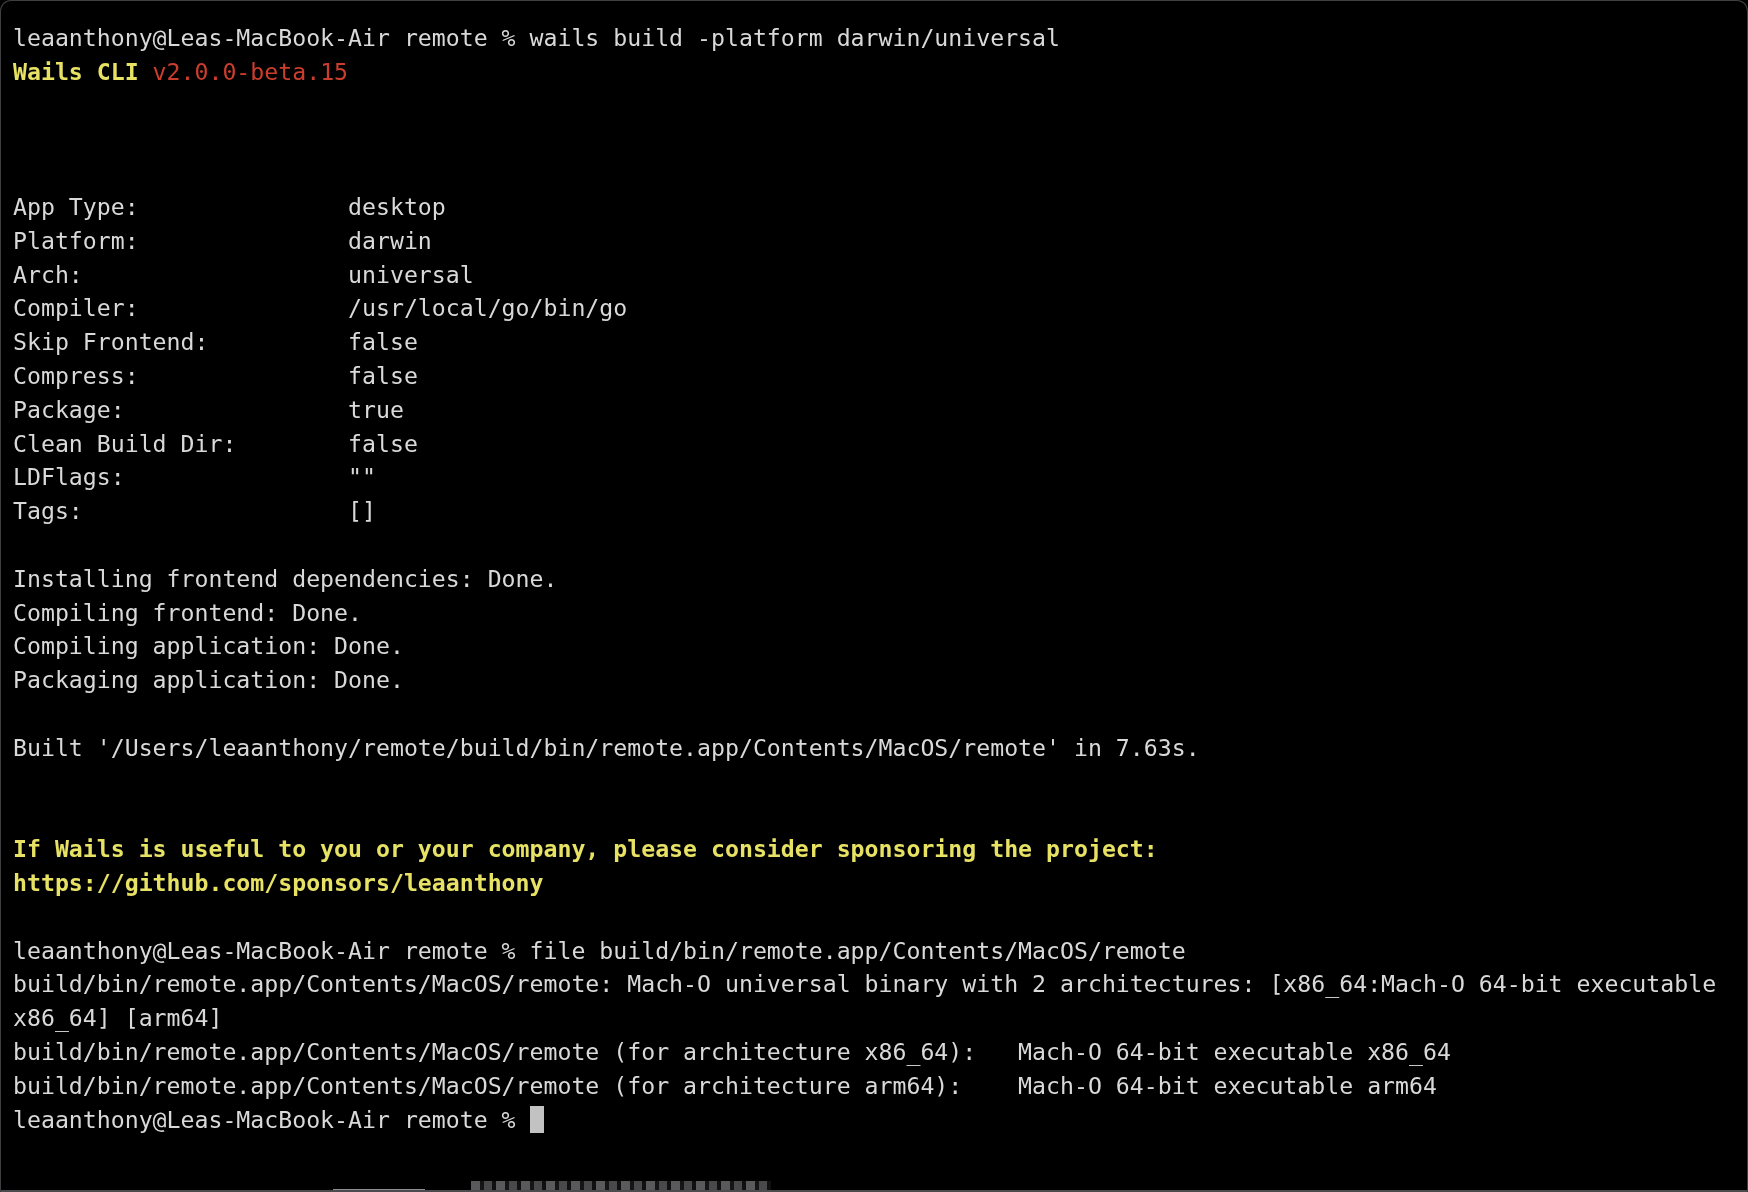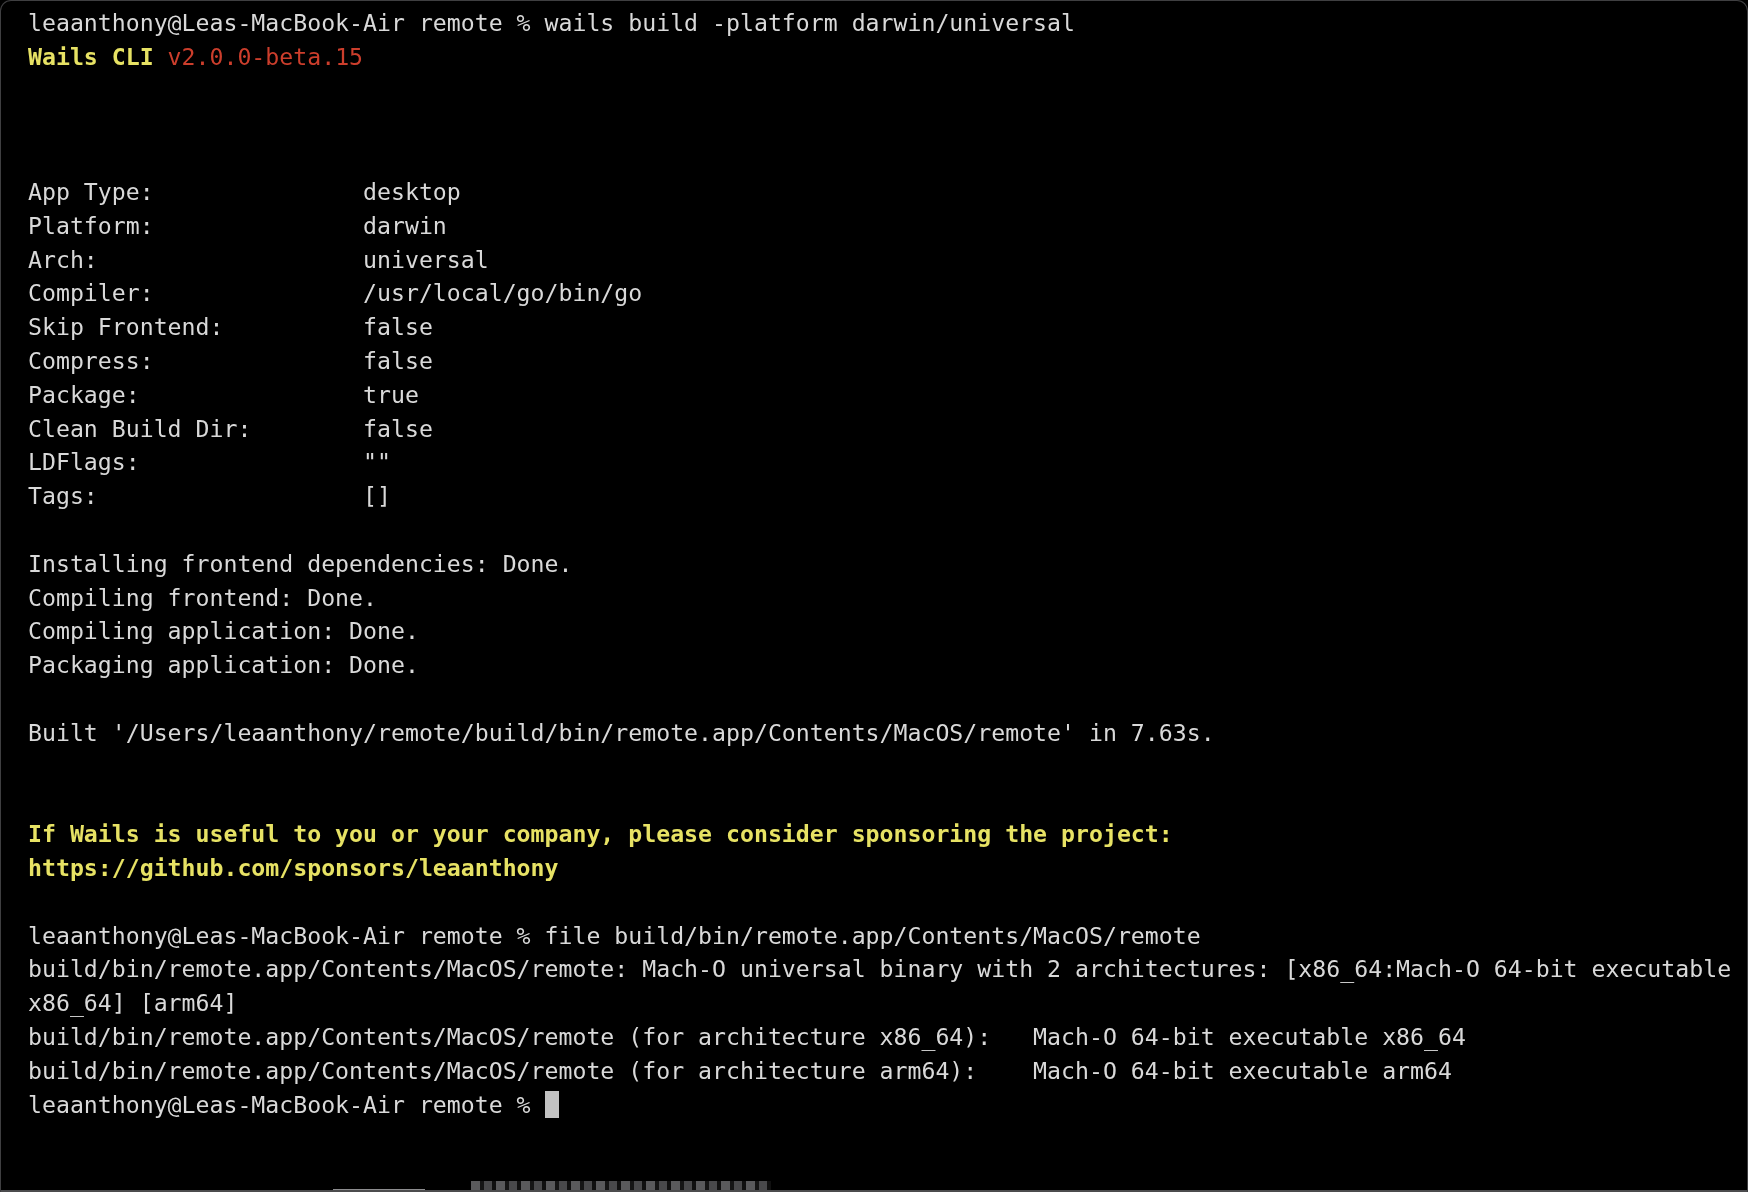--- a/index.html
+++ b/index.html
@@ -20,22 +20,22 @@
   .light.yellow{background:var(--traffic-yellow,#f6bd50);}
   .light.green{background:var(--traffic-green,#61c455);}
   .title{font-family:"Liberation Sans",sans-serif;font-weight:bold;
          font-size:23px;color:var(--title-text,#d5d5d5);letter-spacing:.3px;}
   .shortcut{position:absolute;right:33px;top:50%;transform:translateY(-50%);
             display:flex;align-items:center;gap:2px;
             color:var(--shortcut-text,#8f8f91);
             font-family:"Liberation Sans",sans-serif;font-weight:bold;font-size:22px;}
   .shortcut svg{display:block;}
   
-  .term{padding:5px 0 0 12px;font-size:23.2px;line-height:33.8px;
-        color:var(--foreground,#d9d9d9);white-space:pre;margin-left:15px;}
+  .term{padding:20px 0 0 12px;font-size:23.2px;line-height:33.8px;
+        color:var(--foreground,#d9d9d9);white-space:pre;}
   .term-line{min-height:33.8px;}
   .term .y{color:var(--yellow,#e7e264);font-weight:bold;}
   .term .r{color:var(--red,#cc3e2c);}
   .cursor{display:inline-block;width:14px;height:27px;
           background:var(--cursor,#c2c2c2);vertical-align:-5px;}
   
   .bottom-edge{position:absolute;left:0;bottom:0;width:100%;height:2px;
                background:#4c4c4e;}
   .artifact-glyphs{position:absolute;left:470px;bottom:2px;width:300px;height:9px;
         background:repeating-linear-gradient(90deg,#5a5a5c 0 9px,#151515 9px 13px,

